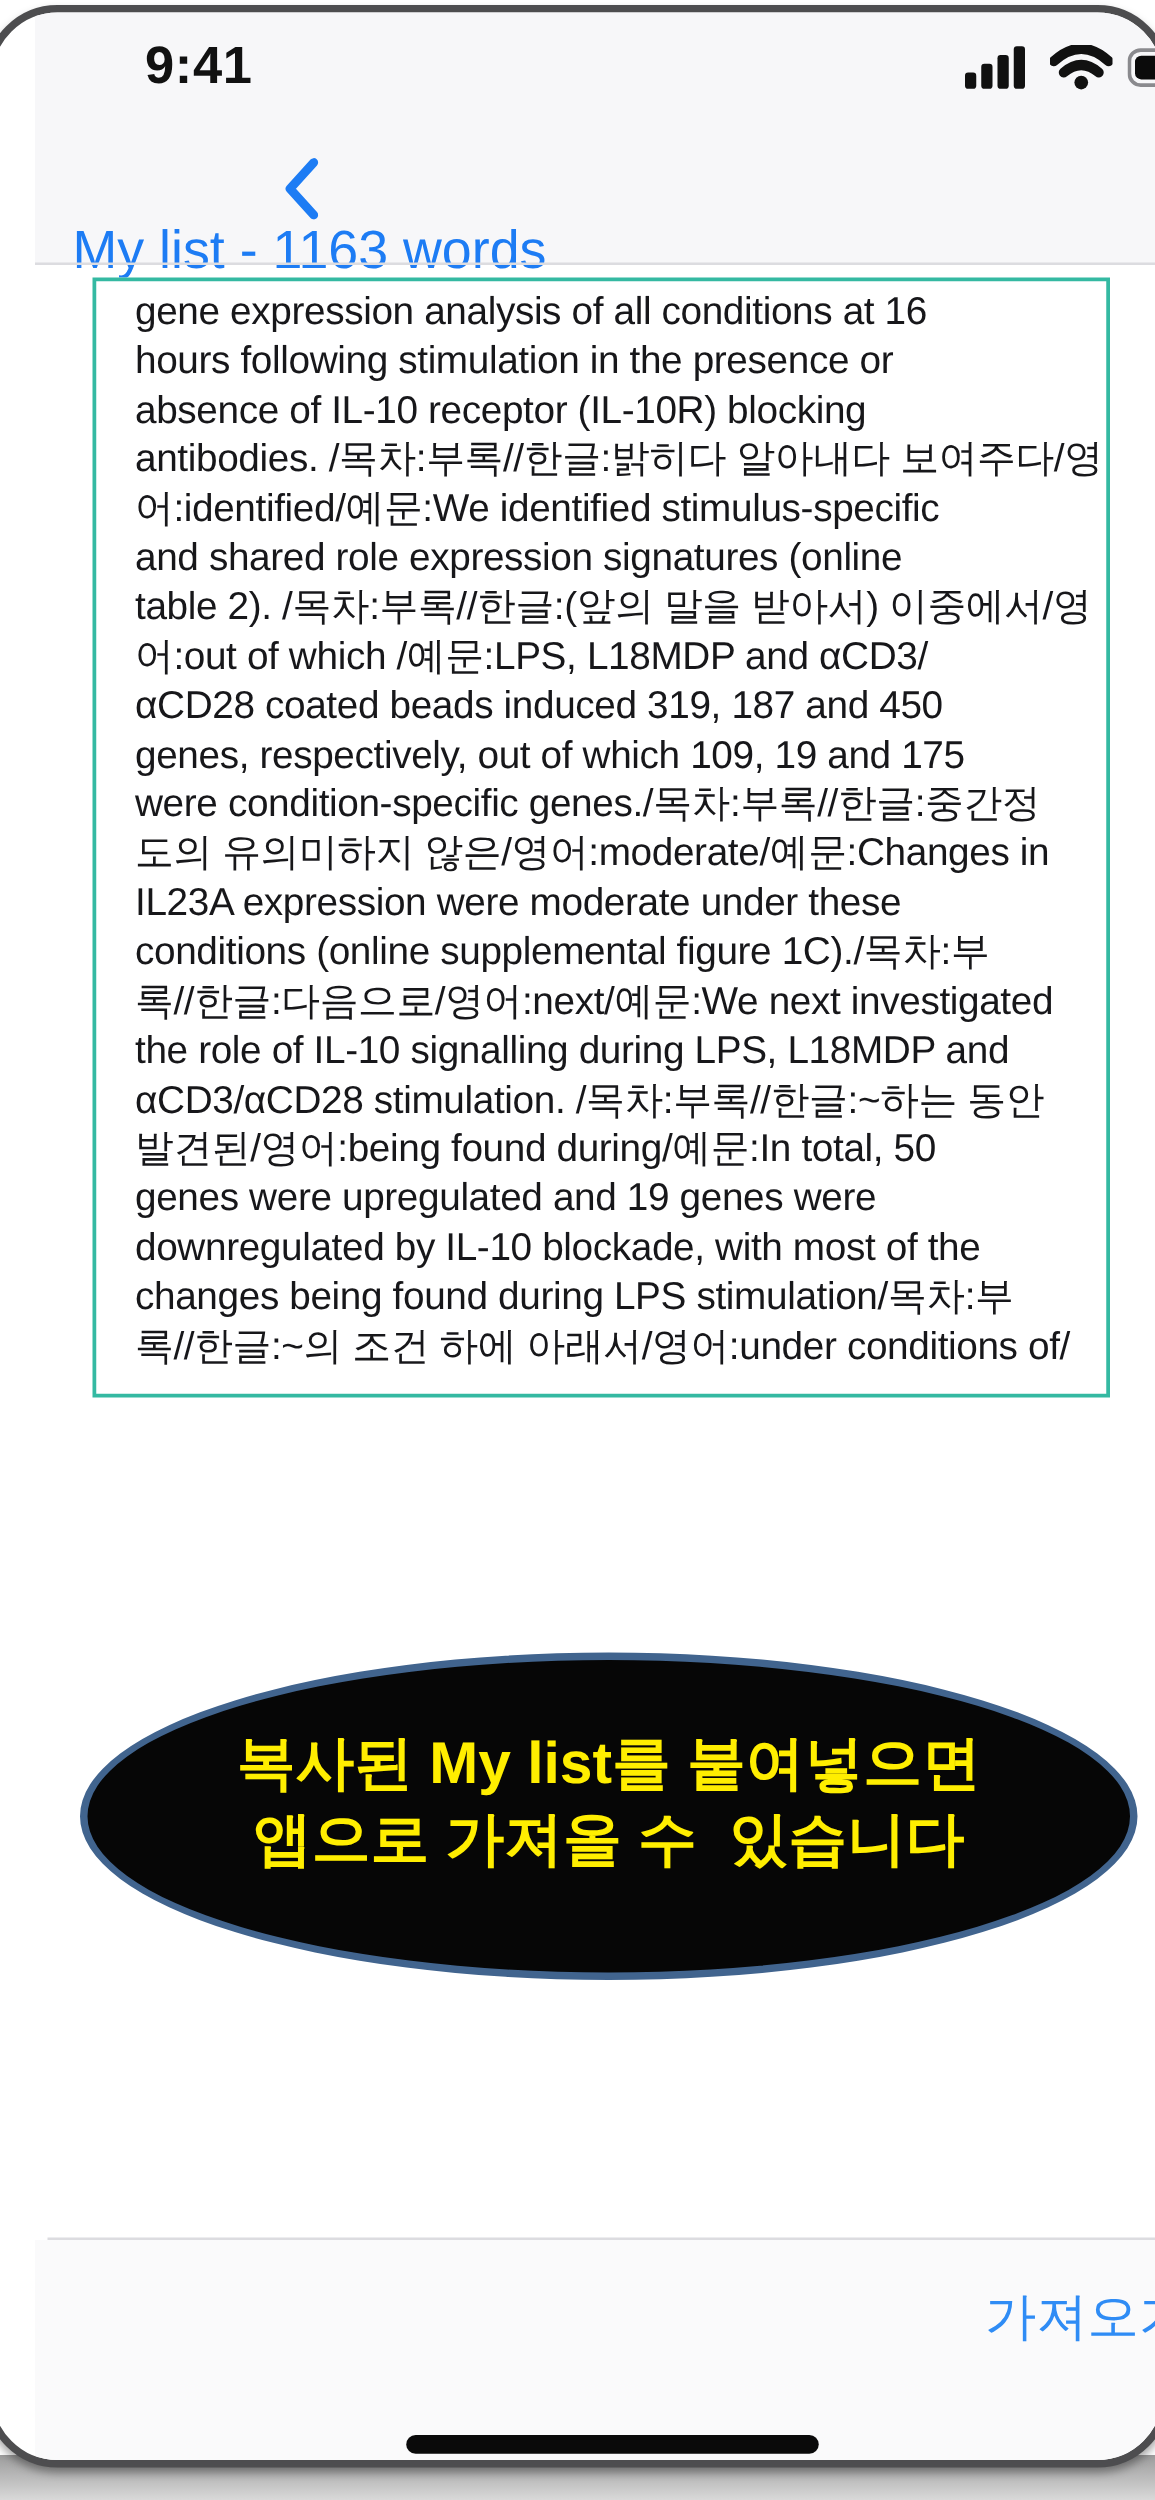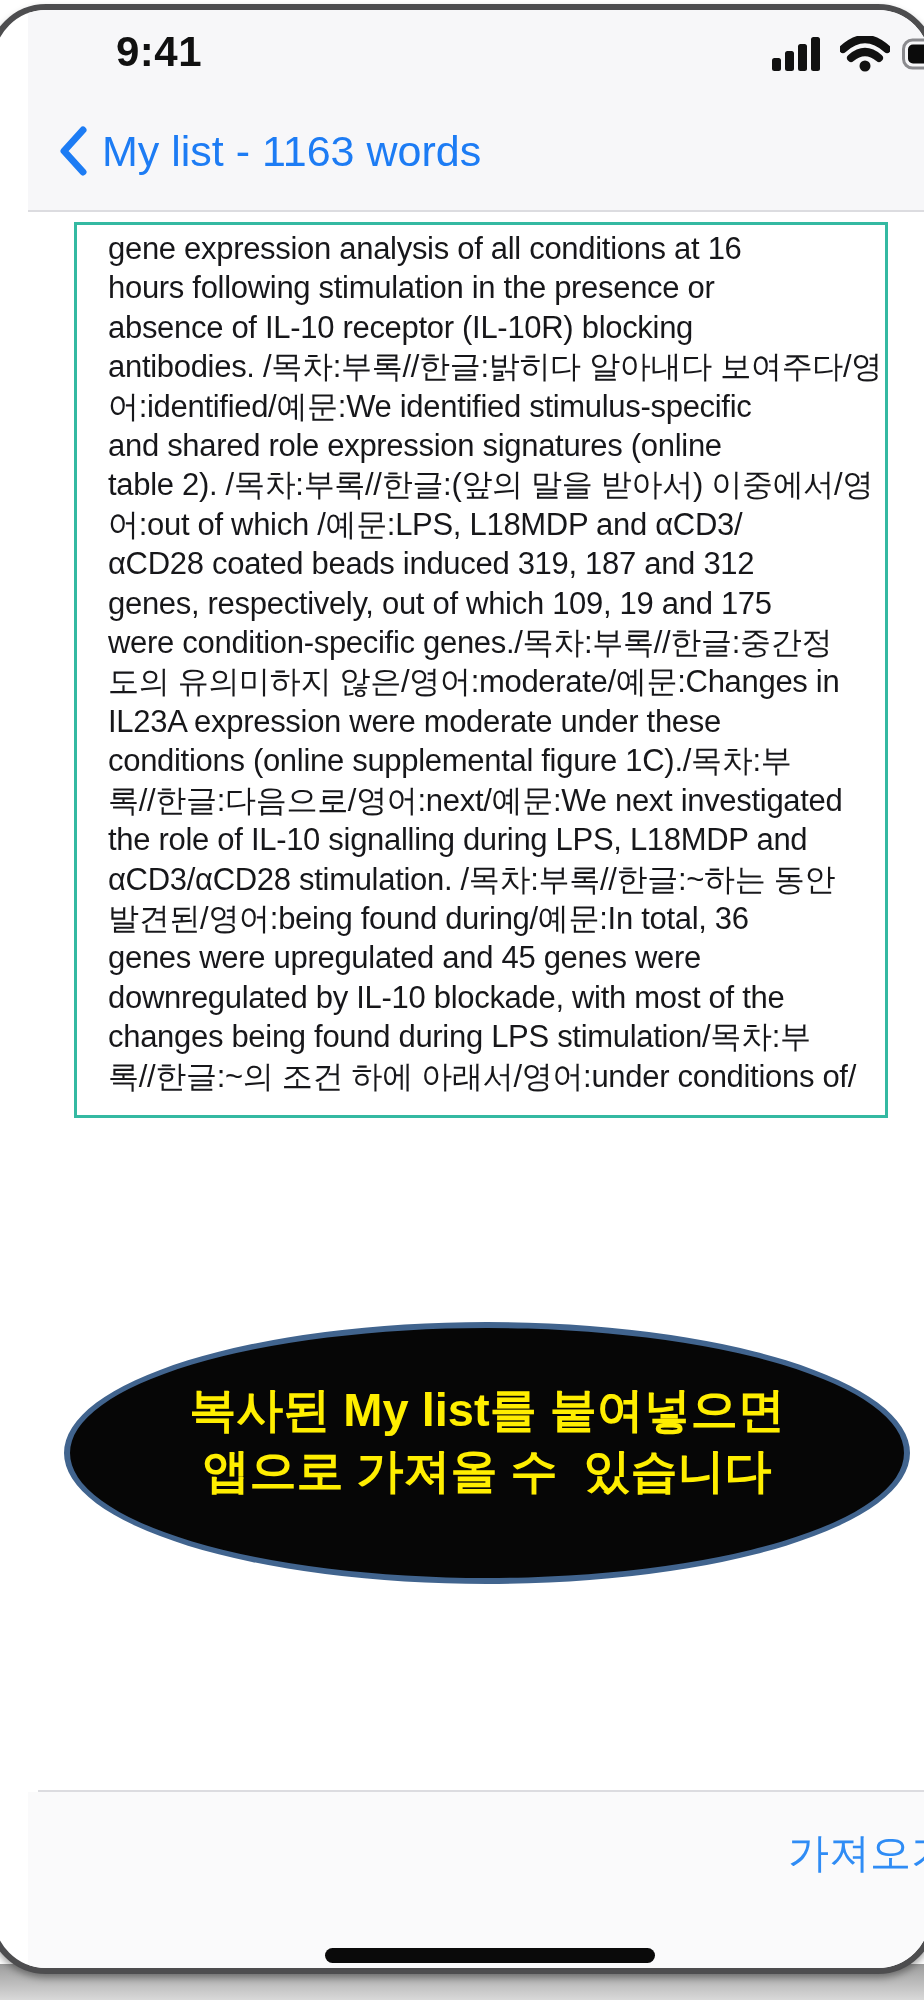--- a/index.html
+++ b/index.html
@@ -22,21 +22,21 @@
     border:6px solid var(--frame);border-radius:58px;background:#ffffff;
     overflow:hidden;box-shadow:0 4px 7px rgba(0,0,0,.35);}
   .screen{position:absolute;left:6px;top:-10px;width:924px;height:1642px;margin-left:28px;}
 
   
   .top-chrome{position:absolute;left:0;top:0;width:924px;height:211px;background:var(--bar-bg);}
   .nav-separator{position:absolute;left:0;top:210px;width:924px;height:2px;background:var(--separator);}
   .status-time{position:absolute;left:88px;top:28px;font-size:42px;font-weight:700;
     letter-spacing:.5px;color:#111;}
   .status-icons{position:absolute;left:744px;top:36px;display:flex;align-items:center;gap:12px;}
-  .back-row{position:absolute;left:30px;top:126px;display:flex;align-items:center;}
+  .back-row{position:absolute;left:30px;top:126px;display:flex;align-items:center;flex-direction:column;}
   .back-chevron{width:30px;height:50px;margin-right:14px;}
   .back-title{font-size:43px;color:var(--nav-blue);white-space:nowrap;}
 
   
   .doc-box{position:absolute;left:46px;top:222px;width:814px;height:896px;
     background:#ffffff;border:3px solid var(--box-teal);overflow:hidden;
     padding:4px 14px 0 31px;}
   .doc-line{font-size:31px;line-height:39.4px;letter-spacing:-.3px;
     color:var(--text-dark);white-space:nowrap;}
 
@@ -105,31 +105,31 @@
 
     <div class="doc-box">
         <div class="doc-line">gene expression analysis of all conditions at 16</div>
         <div class="doc-line">hours following stimulation in the presence or</div>
         <div class="doc-line">absence of IL-10 receptor (IL-10R) blocking</div>
         <div class="doc-line">antibodies. /목차:부록//한글:밝히다 알아내다 보여주다/영</div>
         <div class="doc-line">어:identified/예문:We identified stimulus-specific</div>
         <div class="doc-line">and shared role expression signatures (online</div>
         <div class="doc-line">table 2). /목차:부록//한글:(앞의 말을 받아서) 이중에서/영</div>
         <div class="doc-line">어:out of which /예문:LPS, L18MDP and αCD3/</div>
-        <div class="doc-line">αCD28 coated beads induced 319, 187 and 312</div>
+        <div class="doc-line">αCD28 coated beads induced 319, 187 and 450</div>
         <div class="doc-line">genes, respectively, out of which 109, 19 and 175</div>
         <div class="doc-line">were condition-specific genes./목차:부록//한글:중간정</div>
         <div class="doc-line">도의 유의미하지 않은/영어:moderate/예문:Changes in</div>
         <div class="doc-line">IL23A expression were moderate under these</div>
         <div class="doc-line">conditions (online supplemental figure 1C)./목차:부</div>
         <div class="doc-line">록//한글:다음으로/영어:next/예문:We next investigated</div>
         <div class="doc-line">the role of IL-10 signalling during LPS, L18MDP and</div>
         <div class="doc-line">αCD3/αCD28 stimulation. /목차:부록//한글:~하는 동안</div>
-        <div class="doc-line">발견된/영어:being found during/예문:In total, 36</div>
-        <div class="doc-line">genes were upregulated and 45 genes were</div>
+        <div class="doc-line">발견된/영어:being found during/예문:In total, 50</div>
+        <div class="doc-line">genes were upregulated and 19 genes were</div>
         <div class="doc-line">downregulated by IL-10 blockade, with most of the</div>
         <div class="doc-line">changes being found during LPS stimulation/목차:부</div>
         <div class="doc-line">록//한글:~의 조건 하에 아래서/영어:under conditions of/</div>
       </div>
 
     <div class="callout">
       <div class="callout-line">복사된 My list를 붙여넣으면</div>
       <div class="callout-line">앱으로 가져올 수  있습니다</div>
     </div>
 

